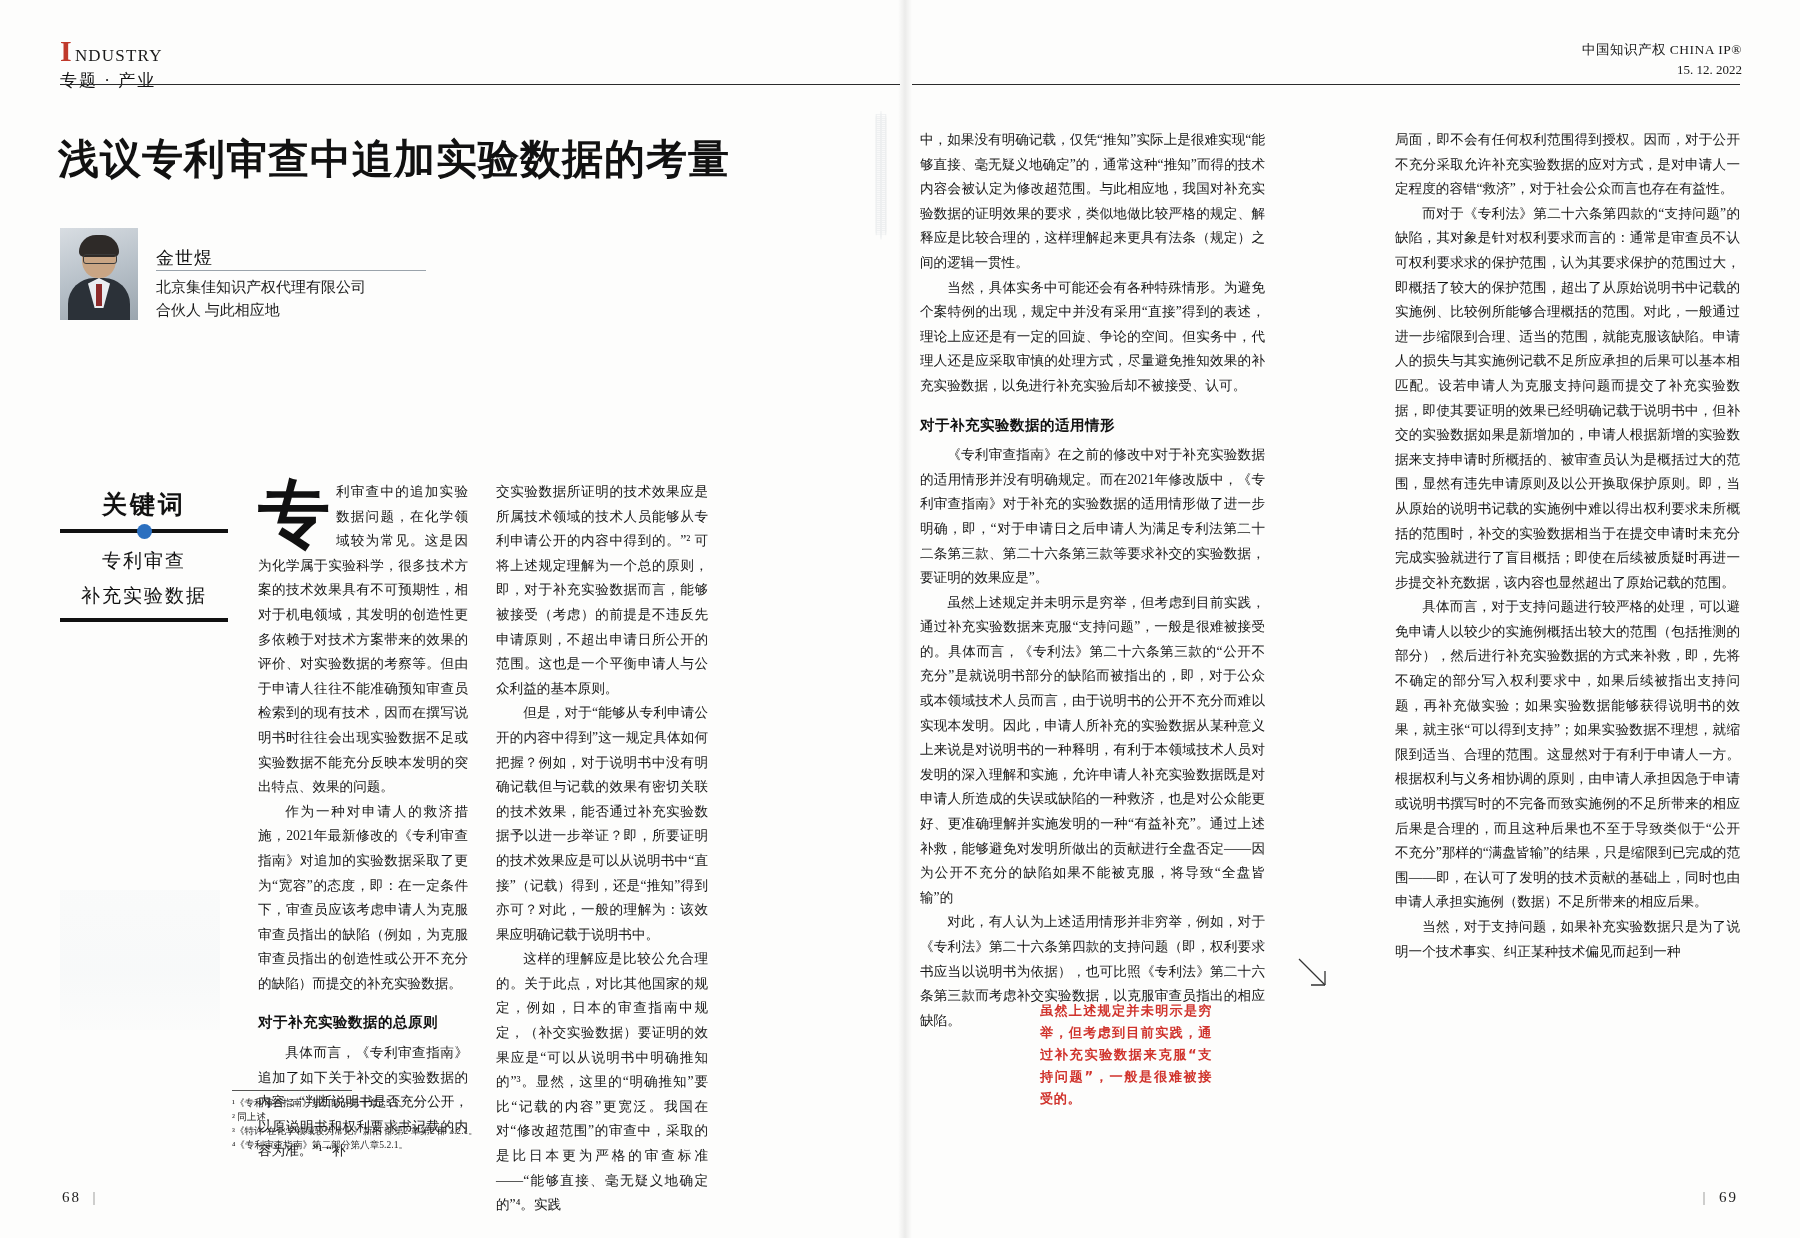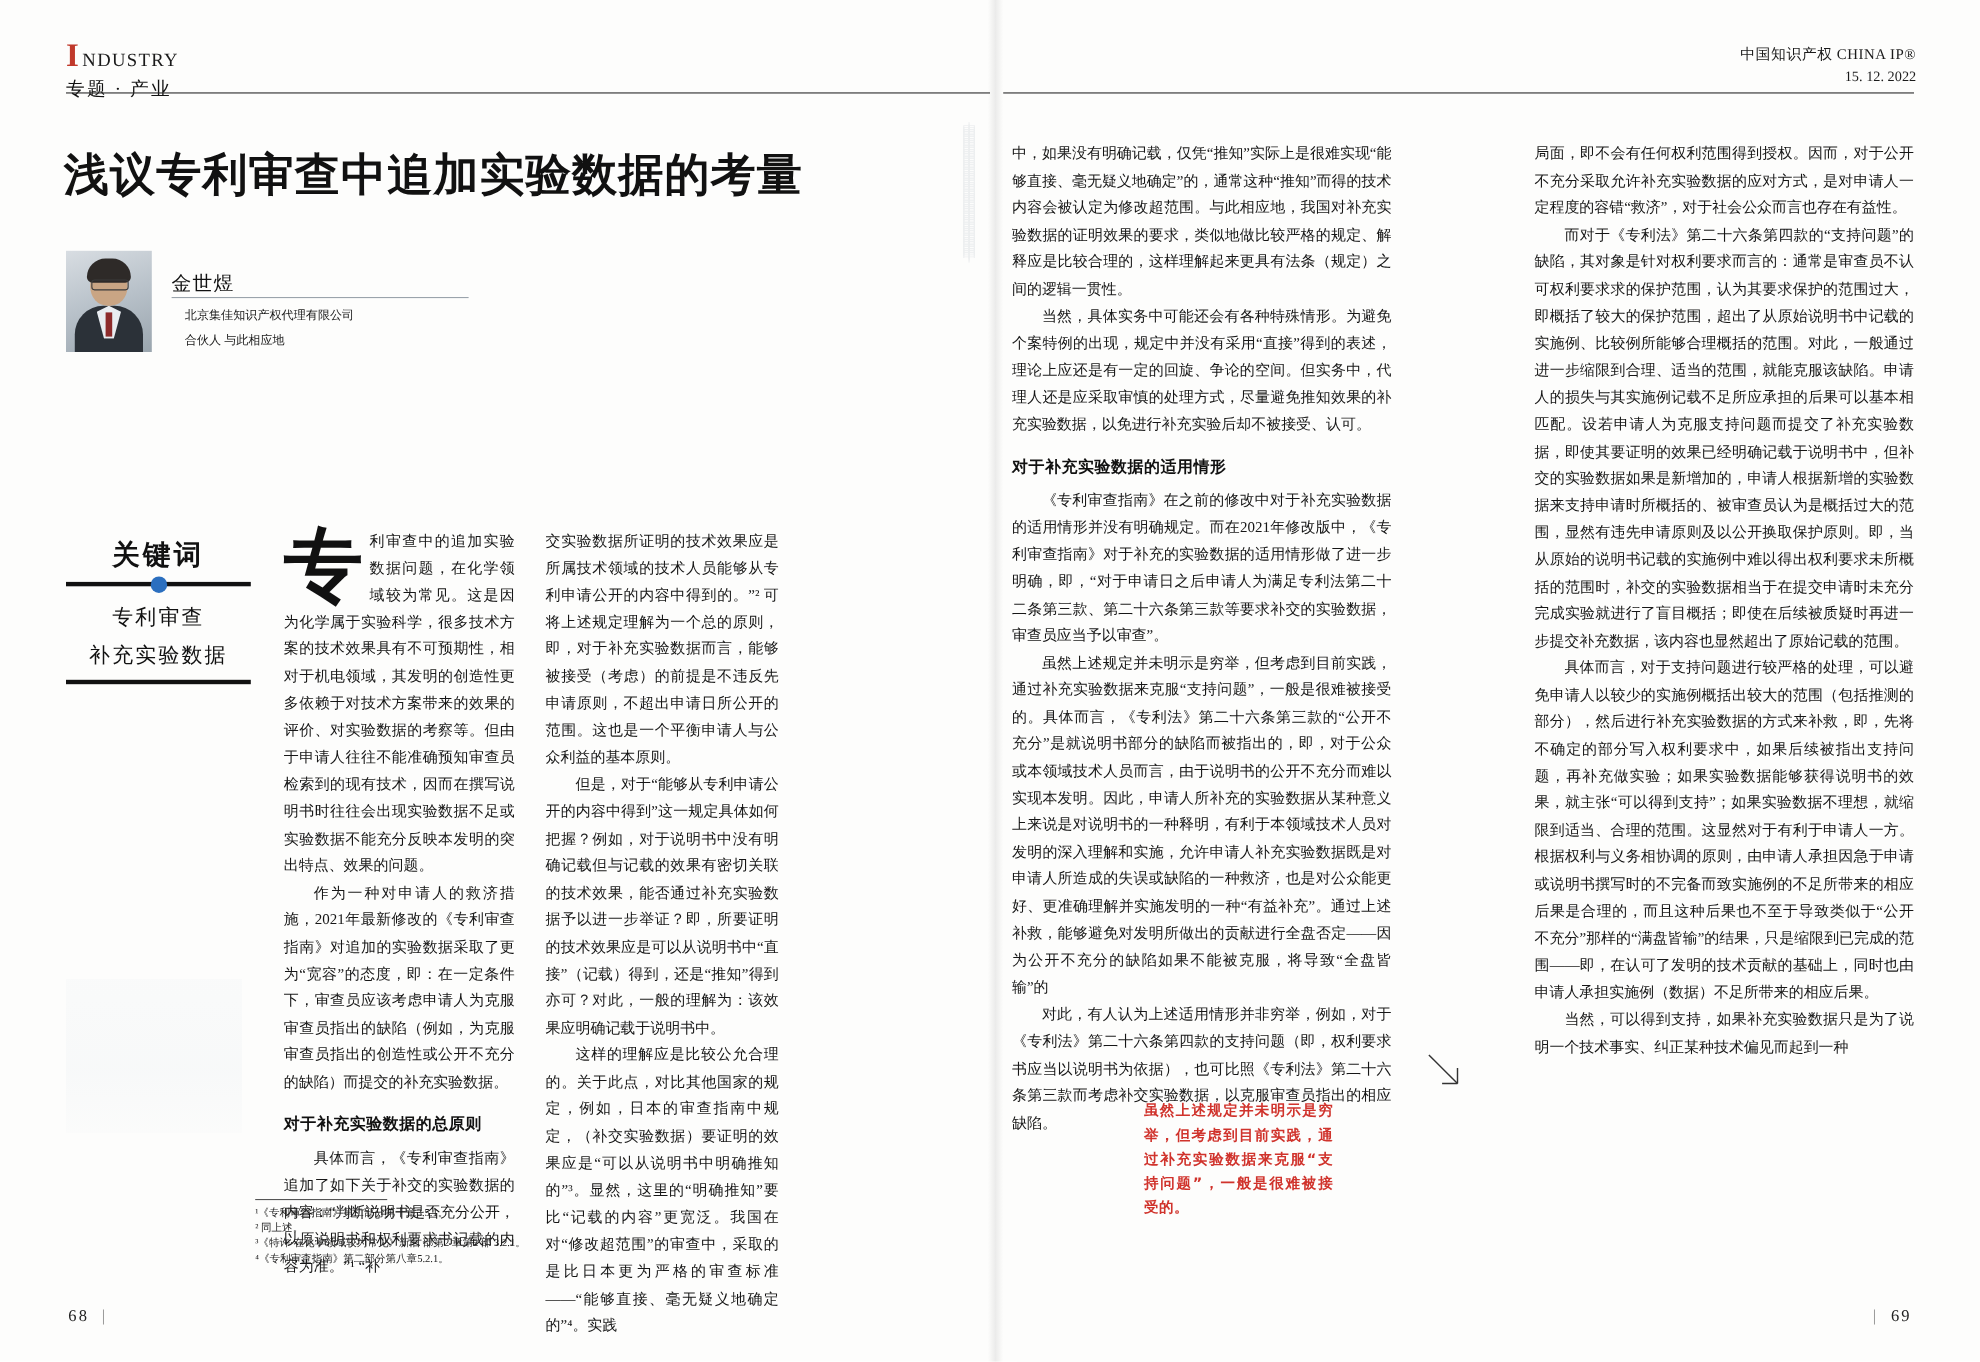--- a/index.html
+++ b/index.html
@@ -201,24 +201,23 @@
     left: 96px;
     top: 18px;
     font-size: 18px;
     letter-spacing: 1px;
     color: #111;
   }
   .author-org {
     position: absolute;
     left: 96px;
     top: 48px;
-    font-size: 11px;
+    font-size: 15px;
     line-height: 23px;
     color: #1a1a1a;
-    margin-left: 12px;
   }
   .author-rule {
     position: absolute;
     left: 96px;
     top: 42px;
     width: 270px;
     height: 1px;
     background: #9aa3ab;
   }
 
@@ -431,30 +430,30 @@
     <div>¹《专利审查指南》第二部分第十章3.5.1。</div>
     <div>² 同上述。</div>
     <div>³《特许·在化学领域较为常见》新旧 部第2 章第2 部 3.2.1。</div>
     <div>⁴《专利审查指南》第二部分第八章5.2.1。</div>
   </div>
 
   <div class="col" id="col3">
     <p class="noindent">中，如果没有明确记载，仅凭“推知”实际上是很难实现“能够直接、毫无疑义地确定”的，通常这种“推知”而得的技术内容会被认定为修改超范围。与此相应地，我国对补充实验数据的证明效果的要求，类似地做比较严格的规定、解释应是比较合理的，这样理解起来更具有法条（规定）之间的逻辑一贯性。</p>
     <p>当然，具体实务中可能还会有各种特殊情形。为避免个案特例的出现，规定中并没有采用“直接”得到的表述，理论上应还是有一定的回旋、争论的空间。但实务中，代理人还是应采取审慎的处理方式，尽量避免推知效果的补充实验数据，以免进行补充实验后却不被接受、认可。</p>
     <h4>对于补充实验数据的适用情形</h4>
-    <p>《专利审查指南》在之前的修改中对于补充实验数据的适用情形并没有明确规定。而在2021年修改版中，《专利审查指南》对于补充的实验数据的适用情形做了进一步明确，即，“对于申请日之后申请人为满足专利法第二十二条第三款、第二十六条第三款等要求补交的实验数据，审查员应当予以审查”。</p>
+    <p>《专利审查指南》在之前的修改中对于补充实验数据的适用情形并没有明确规定。而在2021年修改版中，《专利审查指南》对于补充的实验数据的适用情形做了进一步明确，即，“对于申请日之后申请人为满足专利法第二十二条第三款、第二十六条第三款等要求补交的实验数据，要证明的效果应是”。</p>
     <p>虽然上述规定并未明示是穷举，但考虑到目前实践，通过补充实验数据来克服“支持问题”，一般是很难被接受的。具体而言，《专利法》第二十六条第三款的“公开不充分”是就说明书部分的缺陷而被指出的，即，对于公众或本领域技术人员而言，由于说明书的公开不充分而难以实现本发明。因此，申请人所补充的实验数据从某种意义上来说是对说明书的一种释明，有利于本领域技术人员对发明的深入理解和实施，允许申请人补充实验数据既是对申请人所造成的失误或缺陷的一种救济，也是对公众能更好、更准确理解并实施发明的一种“有益补充”。通过上述补救，能够避免对发明所做出的贡献进行全盘否定——因为公开不充分的缺陷如果不能被克服，将导致“全盘皆输”的</p>
     <p>对此，有人认为上述适用情形并非穷举，例如，对于《专利法》第二十六条第四款的支持问题（即，权利要求书应当以说明书为依据），也可比照《专利法》第二十六条第三款而考虑补交实验数据，以克服审查员指出的相应缺陷。</p>
   </div>
 
   <div class="col" id="col4">
     <p class="noindent">局面，即不会有任何权利范围得到授权。因而，对于公开不充分采取允许补充实验数据的应对方式，是对申请人一定程度的容错“救济”，对于社会公众而言也存在有益性。</p>
     <p>而对于《专利法》第二十六条第四款的“支持问题”的缺陷，其对象是针对权利要求而言的：通常是审查员不认可权利要求求的保护范围，认为其要求保护的范围过大，即概括了较大的保护范围，超出了从原始说明书中记载的实施例、比较例所能够合理概括的范围。对此，一般通过进一步缩限到合理、适当的范围，就能克服该缺陷。申请人的损失与其实施例记载不足所应承担的后果可以基本相匹配。设若申请人为克服支持问题而提交了补充实验数据，即使其要证明的效果已经明确记载于说明书中，但补交的实验数据如果是新增加的，申请人根据新增的实验数据来支持申请时所概括的、被审查员认为是概括过大的范围，显然有违先申请原则及以公开换取保护原则。即，当从原始的说明书记载的实施例中难以得出权利要求未所概括的范围时，补交的实验数据相当于在提交申请时未充分完成实验就进行了盲目概括；即使在后续被质疑时再进一步提交补充数据，该内容也显然超出了原始记载的范围。</p>
     <p>具体而言，对于支持问题进行较严格的处理，可以避免申请人以较少的实施例概括出较大的范围（包括推测的部分），然后进行补充实验数据的方式来补救，即，先将不确定的部分写入权利要求中，如果后续被指出支持问题，再补充做实验；如果实验数据能够获得说明书的效果，就主张“可以得到支持”；如果实验数据不理想，就缩限到适当、合理的范围。这显然对于有利于申请人一方。根据权利与义务相协调的原则，由申请人承担因急于申请或说明书撰写时的不完备而致实施例的不足所带来的相应后果是合理的，而且这种后果也不至于导致类似于“公开不充分”那样的“满盘皆输”的结果，只是缩限到已完成的范围——即，在认可了发明的技术贡献的基础上，同时也由申请人承担实施例（数据）不足所带来的相应后果。</p>
-    <p>当然，可以得到支持，如果补充实验数据只是为了说明一个技术事实、纠正某种技术偏见而起到一种</p>
+    <p>当然，对于支持问题，如果补充实验数据只是为了说明一个技术事实、纠正某种技术偏见而起到一种</p>
   </div>
 
   <svg class="pq-arrow" viewBox="0 0 40 40">
     <path d="M4 4 L30 30" stroke="#333" stroke-width="1.3" fill="none"></path>
     <path d="M30 30 L30 16 M30 30 L16 30" stroke="#333" stroke-width="1.3" fill="none"></path>
   </svg>
   <div class="pullquote">虽然上述规定并未明示是穷举，但考虑到目前实践，通过补充实验数据来克服“支持问题”，一般是很难被接受的。</div>
 
   <div class="pgnum-l">
     <span>68</span><span class="bar">&nbsp;&nbsp;|</span>

